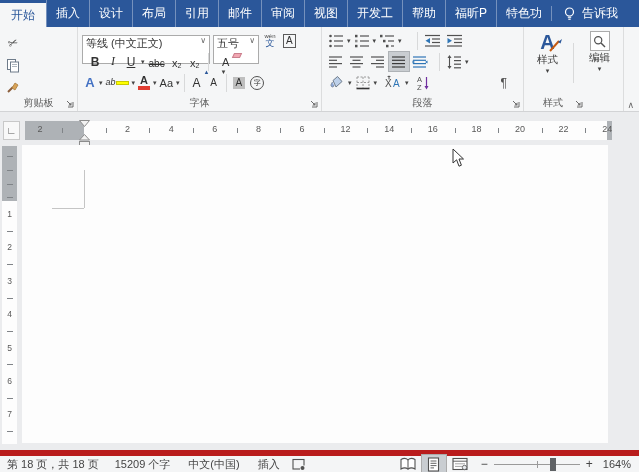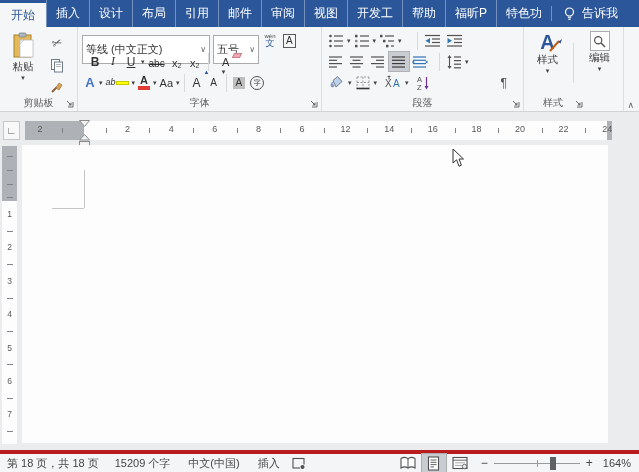--- a/index.html
+++ b/index.html
@@ -32,21 +32,21 @@
 
   .clip-grp { width:78px; display:flex; }
   .paste-btn { width:44px; display:flex; flex-direction:column; align-items:center; padding-top:3px; }
   .paste-btn .lbl { font-size:10.5px; margin-top:1px; }
   .minicol { display:flex; flex-direction:column; justify-content:flex-start; gap:3px; padding-top:5px; }
   .minibtn { width:24px; height:19px; display:flex; align-items:center; justify-content:center; }
   .scissors { font-size:12px; color:#515151; display:inline-block; transform:rotate(-20deg); }
 
   .font-grp { width:244px; }
   .frow { display:flex; align-items:center; height:21px; padding:0 3px; }
-  .selbox { height:29px; background:#fff; border:1px solid #ABABAB; display:flex; align-items:center;
+  .selbox { height:29px; background:#fff; border:1px solid #ABABAB; display:flex; align-items:flex-start;
             font-size:11px; padding:0 3px; color:#333;margin-top:17px; }
   .selbox .val { flex:1; white-space:nowrap; overflow:hidden; }
   .fbtn { height:19px; min-width:16px; display:flex; align-items:flex-end; justify-content:center;
           padding:0 2px 2px 2px; font-size:12px; color:#323232; }
   .fbtn.c { align-items:center; padding-bottom:0; }
   .bold { font-weight:bold; }
   .ital { font-style:italic; font-family:"Liberation Serif",serif; }
   .undl { text-decoration:underline; }
   .strike { font-size:10px; text-decoration:line-through; }
   .subsup { font-size:11px; } .subsup sub,.subsup sup { font-size:7px; }
@@ -98,21 +98,21 @@
   .vruler .white { position:absolute; left:0; top:55px; width:15px; height:243px; background:#FDFDFD; }
   .vnum { position:absolute; left:0; width:15px; margin-top:-5px; text-align:center; font-size:8.5px; color:#595959; }
   .vtick { position:absolute; left:5px; width:6px; height:1px; background:#808488; }
   .page { position:absolute; left:22px; top:0; width:586px; height:298px; background:#FDFDFD; }
   .crop-v { position:absolute; left:62px; top:25px; width:1px; height:38px; background:#C5C5C5; }
   .crop-h { position:absolute; left:30px; top:63px; width:32px; height:1px; background:#C5C5C5; }
   .mouse { position:absolute; left:452px; top:3px; }
 
   
   .statusbar { position:absolute; left:0; top:450px; width:639px; height:22px; background:#F4F5F6;
-               border-top:4px solid #b91c1c; display:flex; align-items:center; font-size:11px; color:#444; }
+               border-top:6px solid #b91c1c; display:flex; align-items:center; font-size:11px; color:#444; }
   .sb-item { white-space:nowrap; }
   .viewbtn { width:24px; height:18px; display:flex; align-items:center; justify-content:center; margin:0 1px; }
   .viewbtn.active { background:#C9CDD1; outline:1px solid #ABABAB; }
   .zoomwrap { display:flex; align-items:center; margin-left:8px; }
   .zoomtrack { position:relative; width:86px; height:14px; margin:0 6px; }
   .zoomtrack .line { position:absolute; left:0; top:7px; width:86px; height:1px; background:#9A9A9A; }
   .zoomtrack .notch { position:absolute; left:43px; top:4px; width:1px; height:7px; background:#9A9A9A; }
   .zoomtrack .thumb { position:absolute; left:56px; top:1px; width:6px; height:13px; background:#5F6265; }
   .zsign { font-size:12px; color:#444; }
 </style>
@@ -144,30 +144,20 @@
         <line x1="6.3" y1="13.2" x2="8.7" y2="13.2" stroke="#fff" stroke-width="1.2"></line>
       </svg>
       <span>告诉我</span>
     </div>
 
   </div>
 
   <div class="ribbon">
 
     <div class="grp clip-grp">
-      <div class="paste-btn">
-        <svg width="25" height="27" viewBox="0 0 25 27">
-          <rect x="3" y="3" width="17" height="22" fill="#E3B95C" stroke="#A98024" stroke-width="1"></rect>
-          <rect x="8" y="1" width="7" height="4" rx="1" fill="#AEB6BF" stroke="#7C858E" stroke-width="0.8"></rect>
-          <rect x="9" y="8" width="13" height="17" fill="#FFFFFF" stroke="#B9BCBF" stroke-width="0.8"></rect>
-          <path d="M9,8 L13,8 L9,12 Z" fill="#E9E9E9" stroke="#B9BCBF" stroke-width="0.6"></path>
-        </svg>
-        <span class="lbl">粘贴</span>
-        <span class="arw">▾</span>
-      </div>
       <div class="minicol">
         <div class="minibtn">
           <span class="scissors">✂</span>
         </div>
         <div class="minibtn">
           <svg width="14" height="15" viewBox="0 0 14 15">
             <rect x="1.5" y="1.5" width="8" height="10" fill="#fff" stroke="#6E7B8A" stroke-width="1"></rect>
             <rect x="4.5" y="4" width="8" height="10" fill="#fff" stroke="#6E7B8A" stroke-width="1"></rect>
             <line x1="6" y1="6.5" x2="11" y2="6.5" stroke="#9AA5B0" stroke-width="0.8"></line>
             <line x1="6" y1="8.5" x2="11" y2="8.5" stroke="#9AA5B0" stroke-width="0.8"></line>

